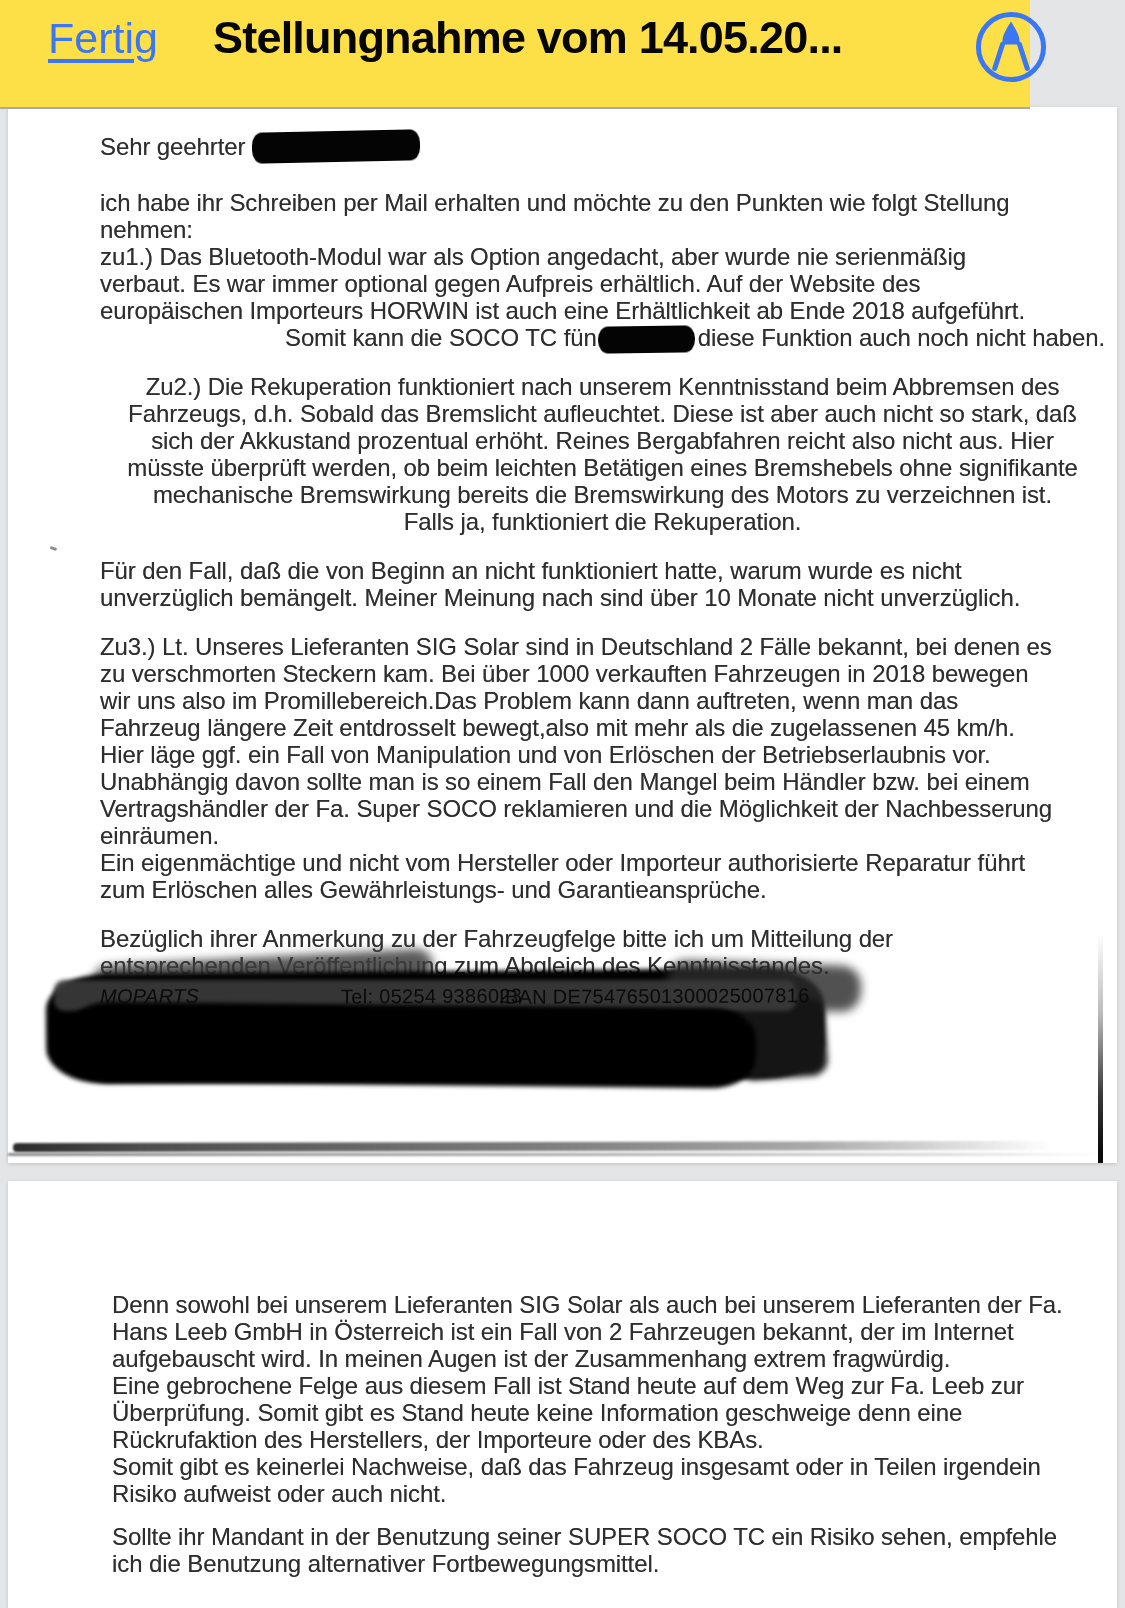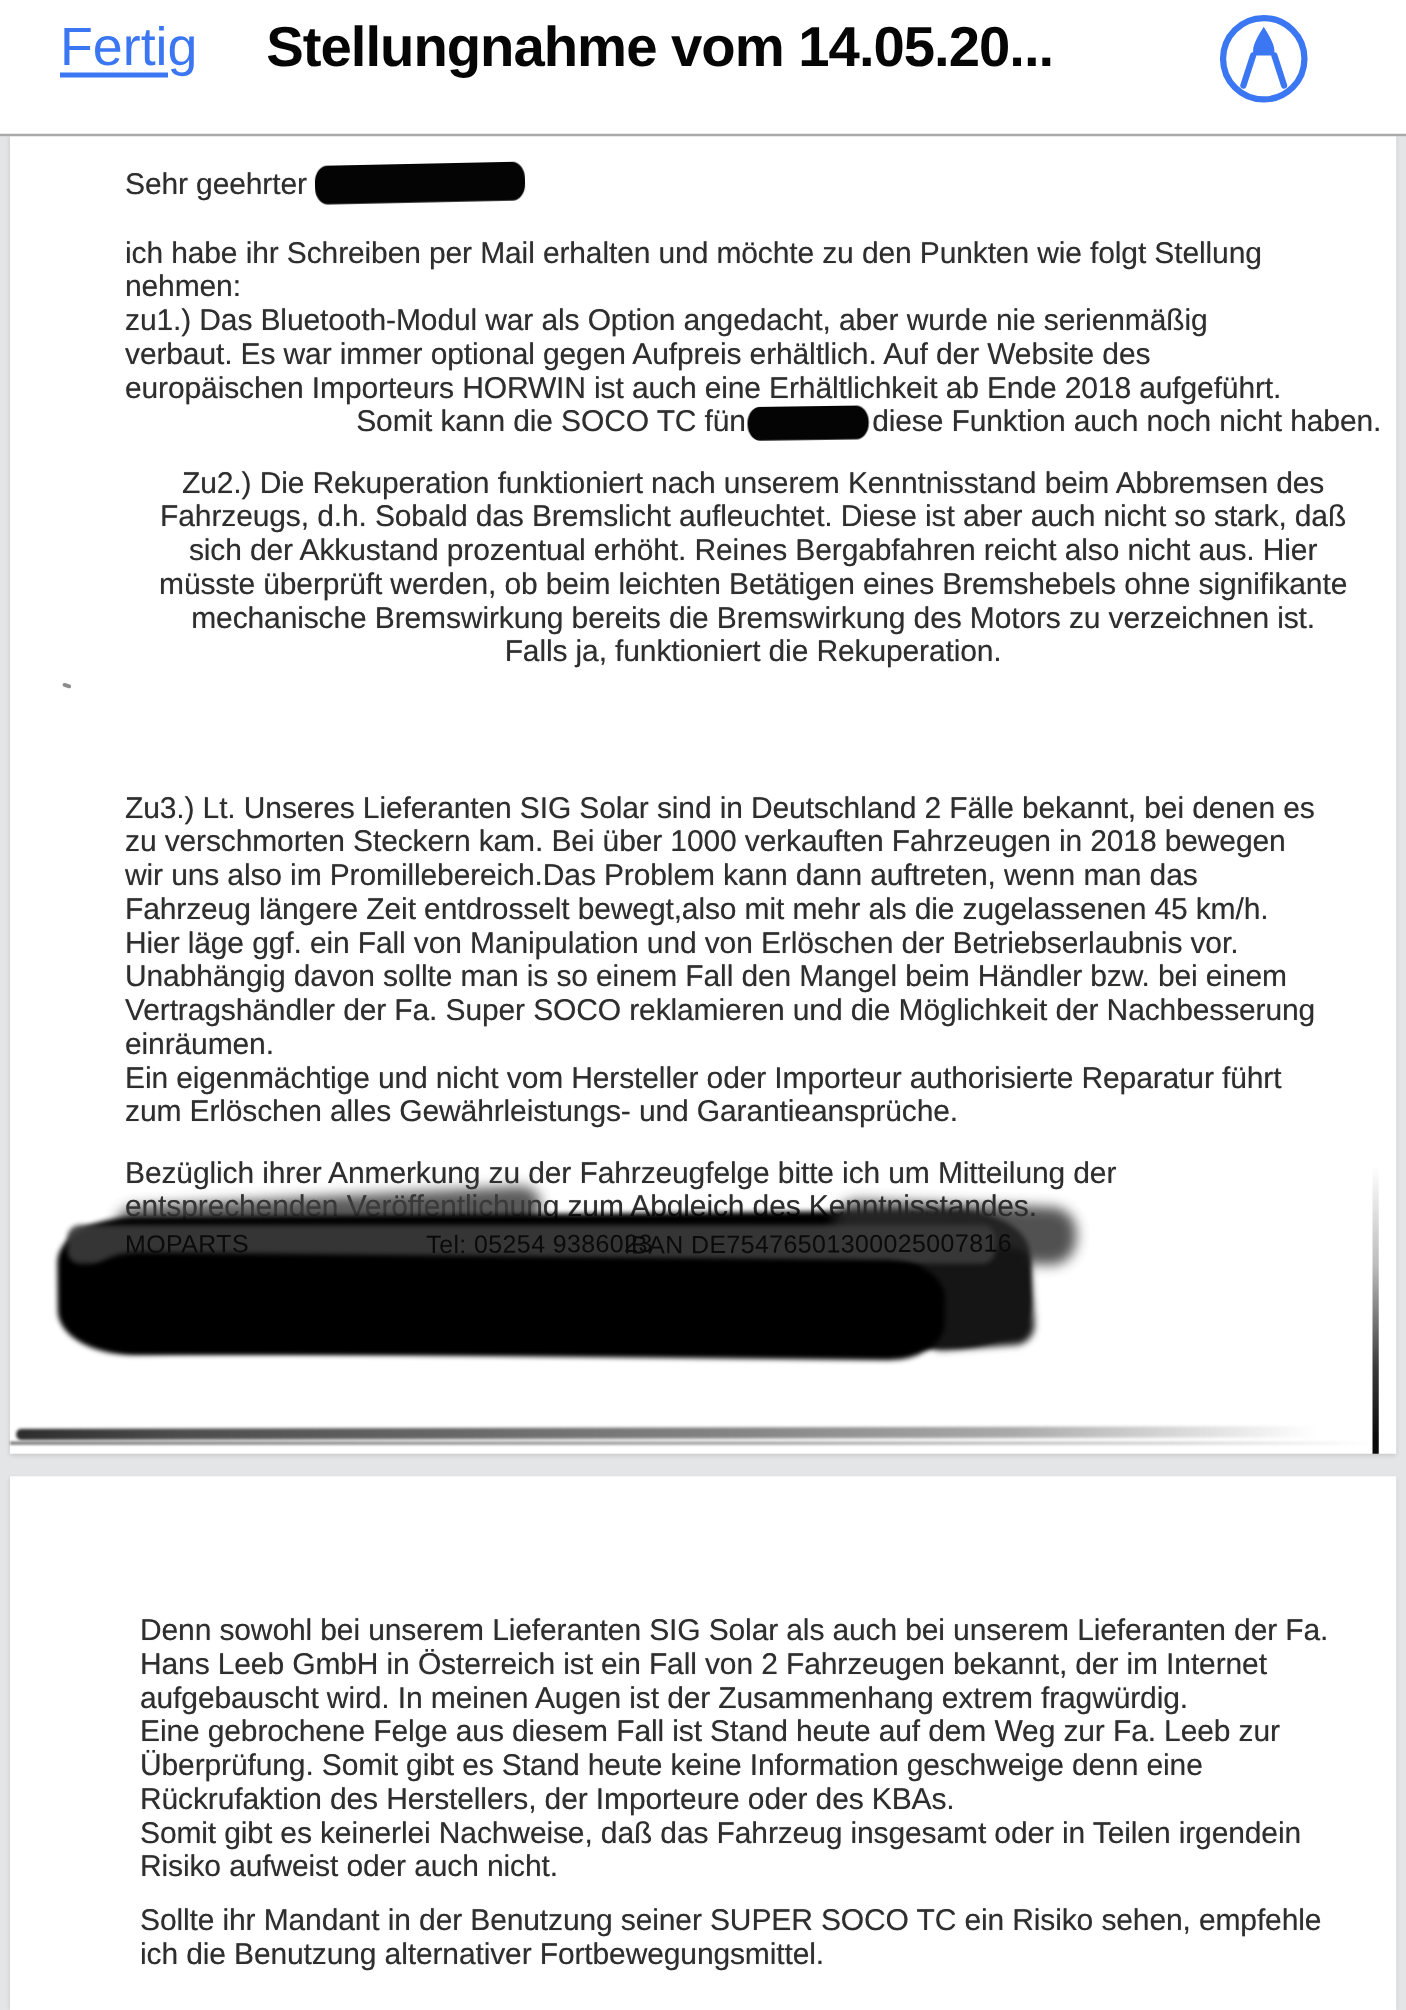--- a/index.html
+++ b/index.html
@@ -1,20 +1,20 @@
 <!DOCTYPE html>
 <html><head>
 <meta charset="utf-8">
 <style>
   html,body{margin:0;padding:0;}
   body{font-family:"Liberation Sans",sans-serif;}
   .screen{position:relative;width:1125px;height:1608px;background:#e4e5e7;overflow:hidden;}
 
   
-  .navbar{position:absolute;left:0;top:0;width:1125px;height:107px;background:#ffffff;
+  .navbar{position:absolute;left:0;top:0;width:1030px;height:107px;background:#fde047;
           border-bottom:2px solid #a9a9ab;z-index:50;}
   .done-btn{position:absolute;left:48px;top:14px;font-size:43px;font-weight:500;color:#3b76f3;
             text-decoration:underline;text-decoration-thickness:3.5px;text-underline-offset:6px;cursor:pointer;}
   .nav-title{position:absolute;left:213px;top:12px;width:730px;font-size:45px;font-weight:700;
              letter-spacing:-0.8px;color:#060606;white-space:nowrap;overflow:hidden;}
   .markup-btn{position:absolute;left:972px;top:6px;width:78px;height:84px;background:transparent;
               border:none;padding:0;cursor:pointer;}
 
   
   .doc-area{position:absolute;left:0;top:107px;width:1125px;height:1501px;}
@@ -42,21 +42,21 @@
   .scrib-low{left:58px;top:898px;width:690px;height:80px;background:#000;border-radius:45px/30px;
              filter:blur(2px);transform:rotate(0.6deg);}
   .scrib-lobe{left:658px;top:856px;width:195px;height:46px;background:#2c2c2c;opacity:.82;
               filter:blur(5px);transform:rotate(2deg);border-radius:20px;}
   .scrib-arm{left:728px;top:893px;width:90px;height:78px;background:#151515;filter:blur(3px);
              transform:rotate(-4deg);border-radius:16px;}
   .scrib-band{left:46px;top:873px;width:742px;height:31px;background:#3a3a3a;opacity:.92;
               filter:blur(2px);border-radius:10px;}
   .scrib-text{position:absolute;top:878px;font-size:20px;color:#0a0a0a;letter-spacing:.3px;
               white-space:nowrap;transform:rotate(-0.3deg);}
-  .sc-left{left:92px;}
+  .sc-left{left:92px;font-style:italic;}
   .sc-tel{left:333px;}
   .sc-iban{left:491px;}
 
   
   .smudge1{position:absolute;left:5px;top:1035px;width:1062px;height:9px;filter:blur(1.2px);
            background:linear-gradient(to right,#2c2c2c 0%,#4c4c4c 12%,#6a6a6a 35%,#858585 55%,#a9a9a9 75%,rgba(200,200,200,0) 98%);
            transform:rotate(-0.12deg);border-radius:4px;}
   .smudge2{position:absolute;left:0;top:1046px;width:1090px;height:3px;opacity:.8;filter:blur(.8px);
            background:linear-gradient(to right,#6f6f6f,#9a9a9a 55%,#cfcfcf 85%,rgba(230,230,230,0));}
   .edge-line{position:absolute;left:1090px;top:826px;width:5px;height:230px;filter:blur(.5px);
@@ -95,20 +95,22 @@
 
       <p class="blk" style="left:92px;top:217px;text-align:right;"><span>Somit kann die SOCO TC fün</span><span class="inline-redaction redact-small"></span><span>diese Funktion auch noch nicht haben.</span></p>
 
       <p class="blk" style="left:92px;top:266px;text-align:center;">Zu2.) Die Rekuperation funktioniert nach unserem Kenntnisstand beim Abbremsen des
 Fahrzeugs, d.h. Sobald das Bremslicht aufleuchtet. Diese ist aber auch nicht so stark, daß
 sich der Akkustand prozentual erhöht. Reines Bergabfahren reicht also nicht aus. Hier
 müsste überprüft werden, ob beim leichten Betätigen eines Bremshebels ohne signifikante
 mechanische Bremswirkung bereits die Bremswirkung des Motors zu verzeichnen ist.
 Falls ja, funktioniert die Rekuperation.</p>
 
+      <p class="blk" style="left:92px;top:450px;">Für den Fall, daß die von Beginn an nicht funktioniert hatte, warum wurde es nicht
+unverzüglich bemängelt. Meiner Meinung nach sind über 10 Monate nicht unverzüglich.</p>
 
       <p class="blk" style="left:92px;top:526px;">Zu3.) Lt. Unseres Lieferanten SIG Solar sind in Deutschland 2 Fälle bekannt, bei denen es
 zu verschmorten Steckern kam. Bei über 1000 verkauften Fahrzeugen in 2018 bewegen
 wir uns also im Promillebereich.Das Problem kann dann auftreten, wenn man das
 Fahrzeug längere Zeit entdrosselt bewegt,also mit mehr als die zugelassenen 45 km/h.
 Hier läge ggf. ein Fall von Manipulation und von Erlöschen der Betriebserlaubnis vor.
 Unabhängig davon sollte man is so einem Fall den Mangel beim Händler bzw. bei einem
 Vertragshändler der Fa. Super SOCO reklamieren und die Möglichkeit der Nachbesserung
 einräumen.
 Ein eigenmächtige und nicht vom Hersteller oder Importeur authorisierte Reparatur führt

